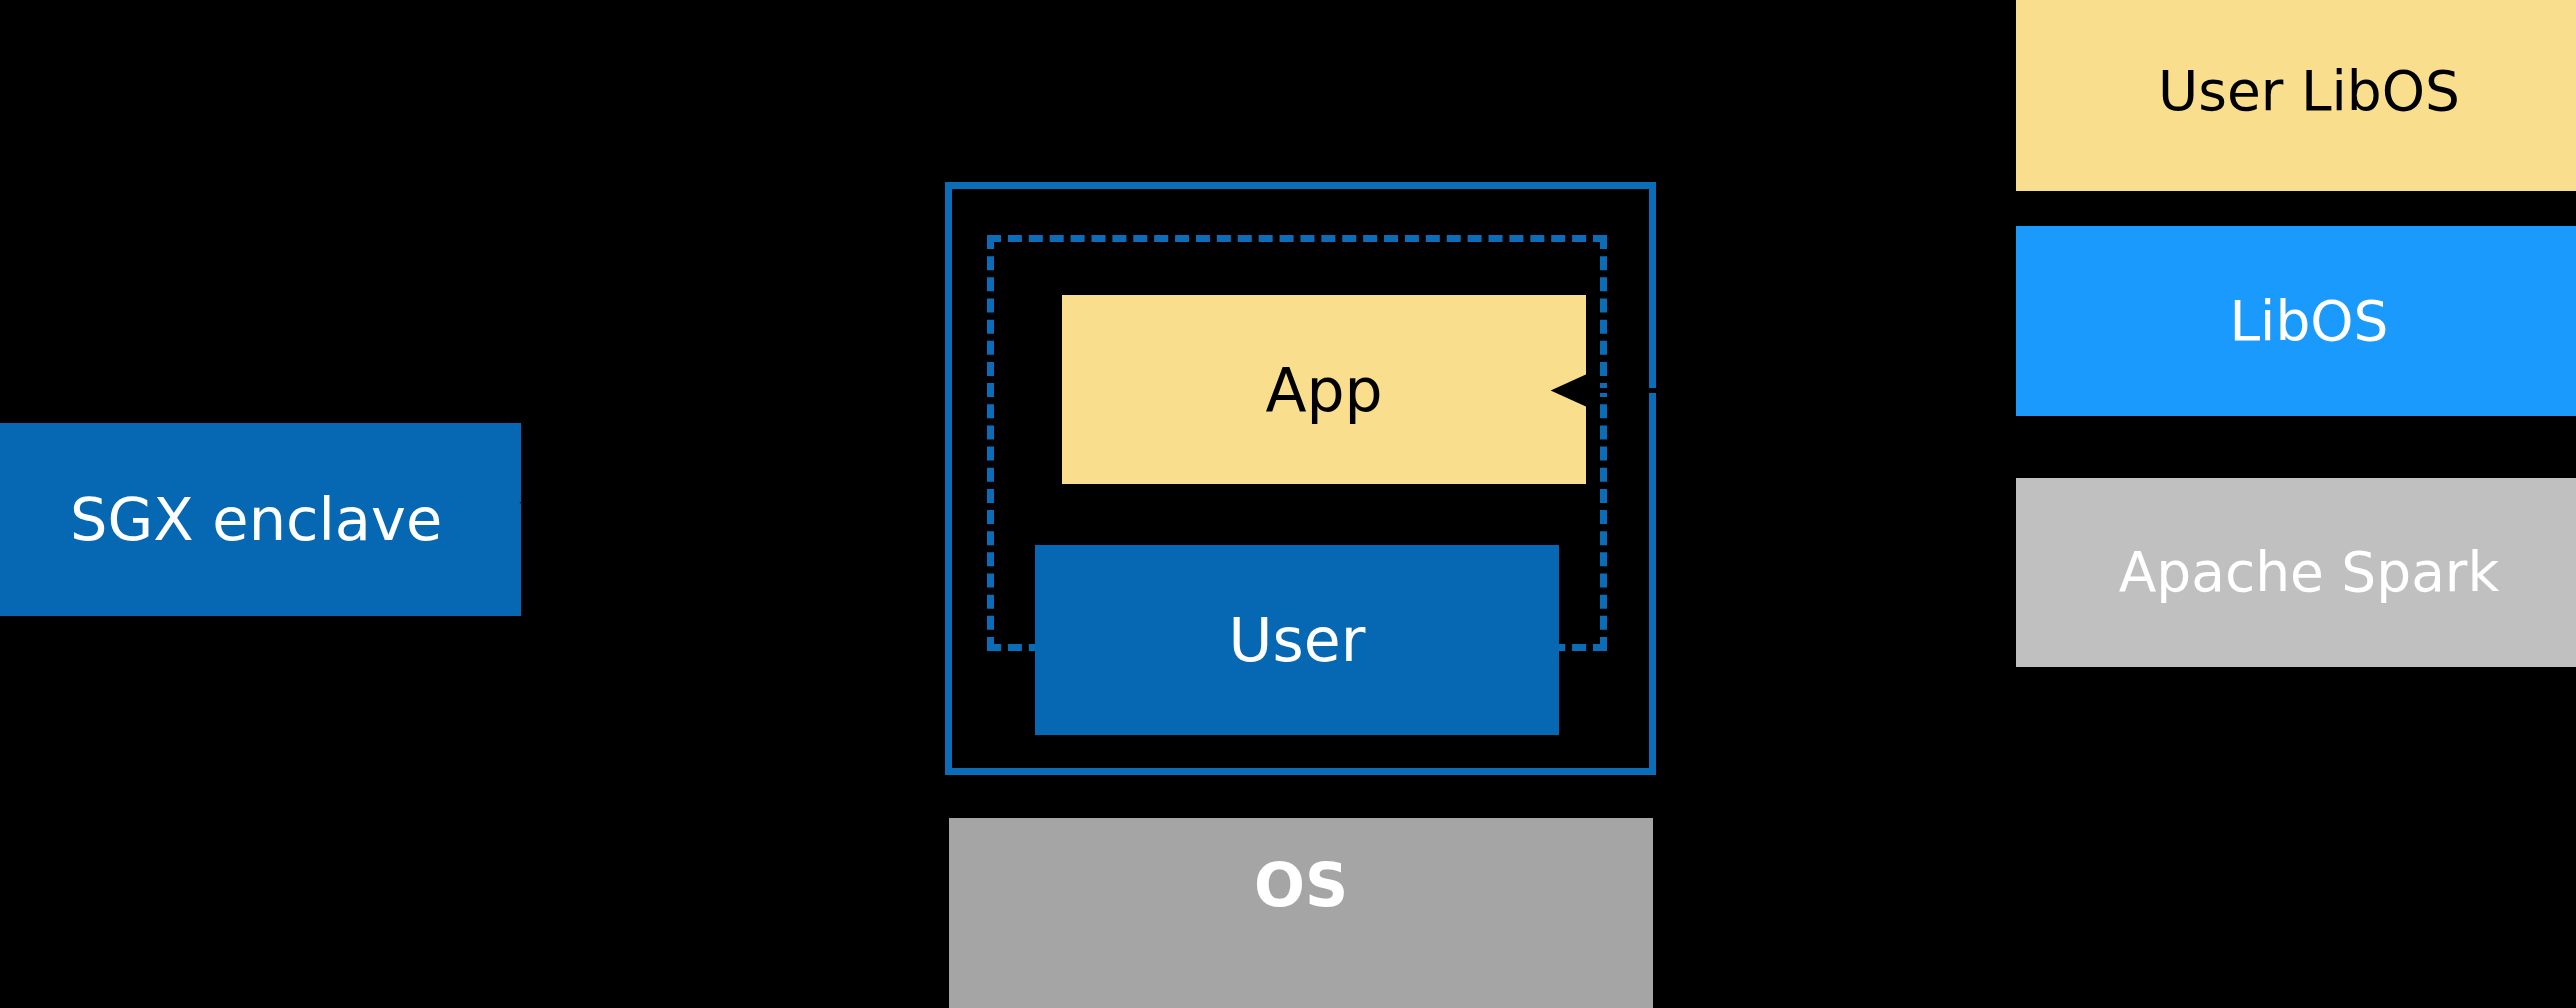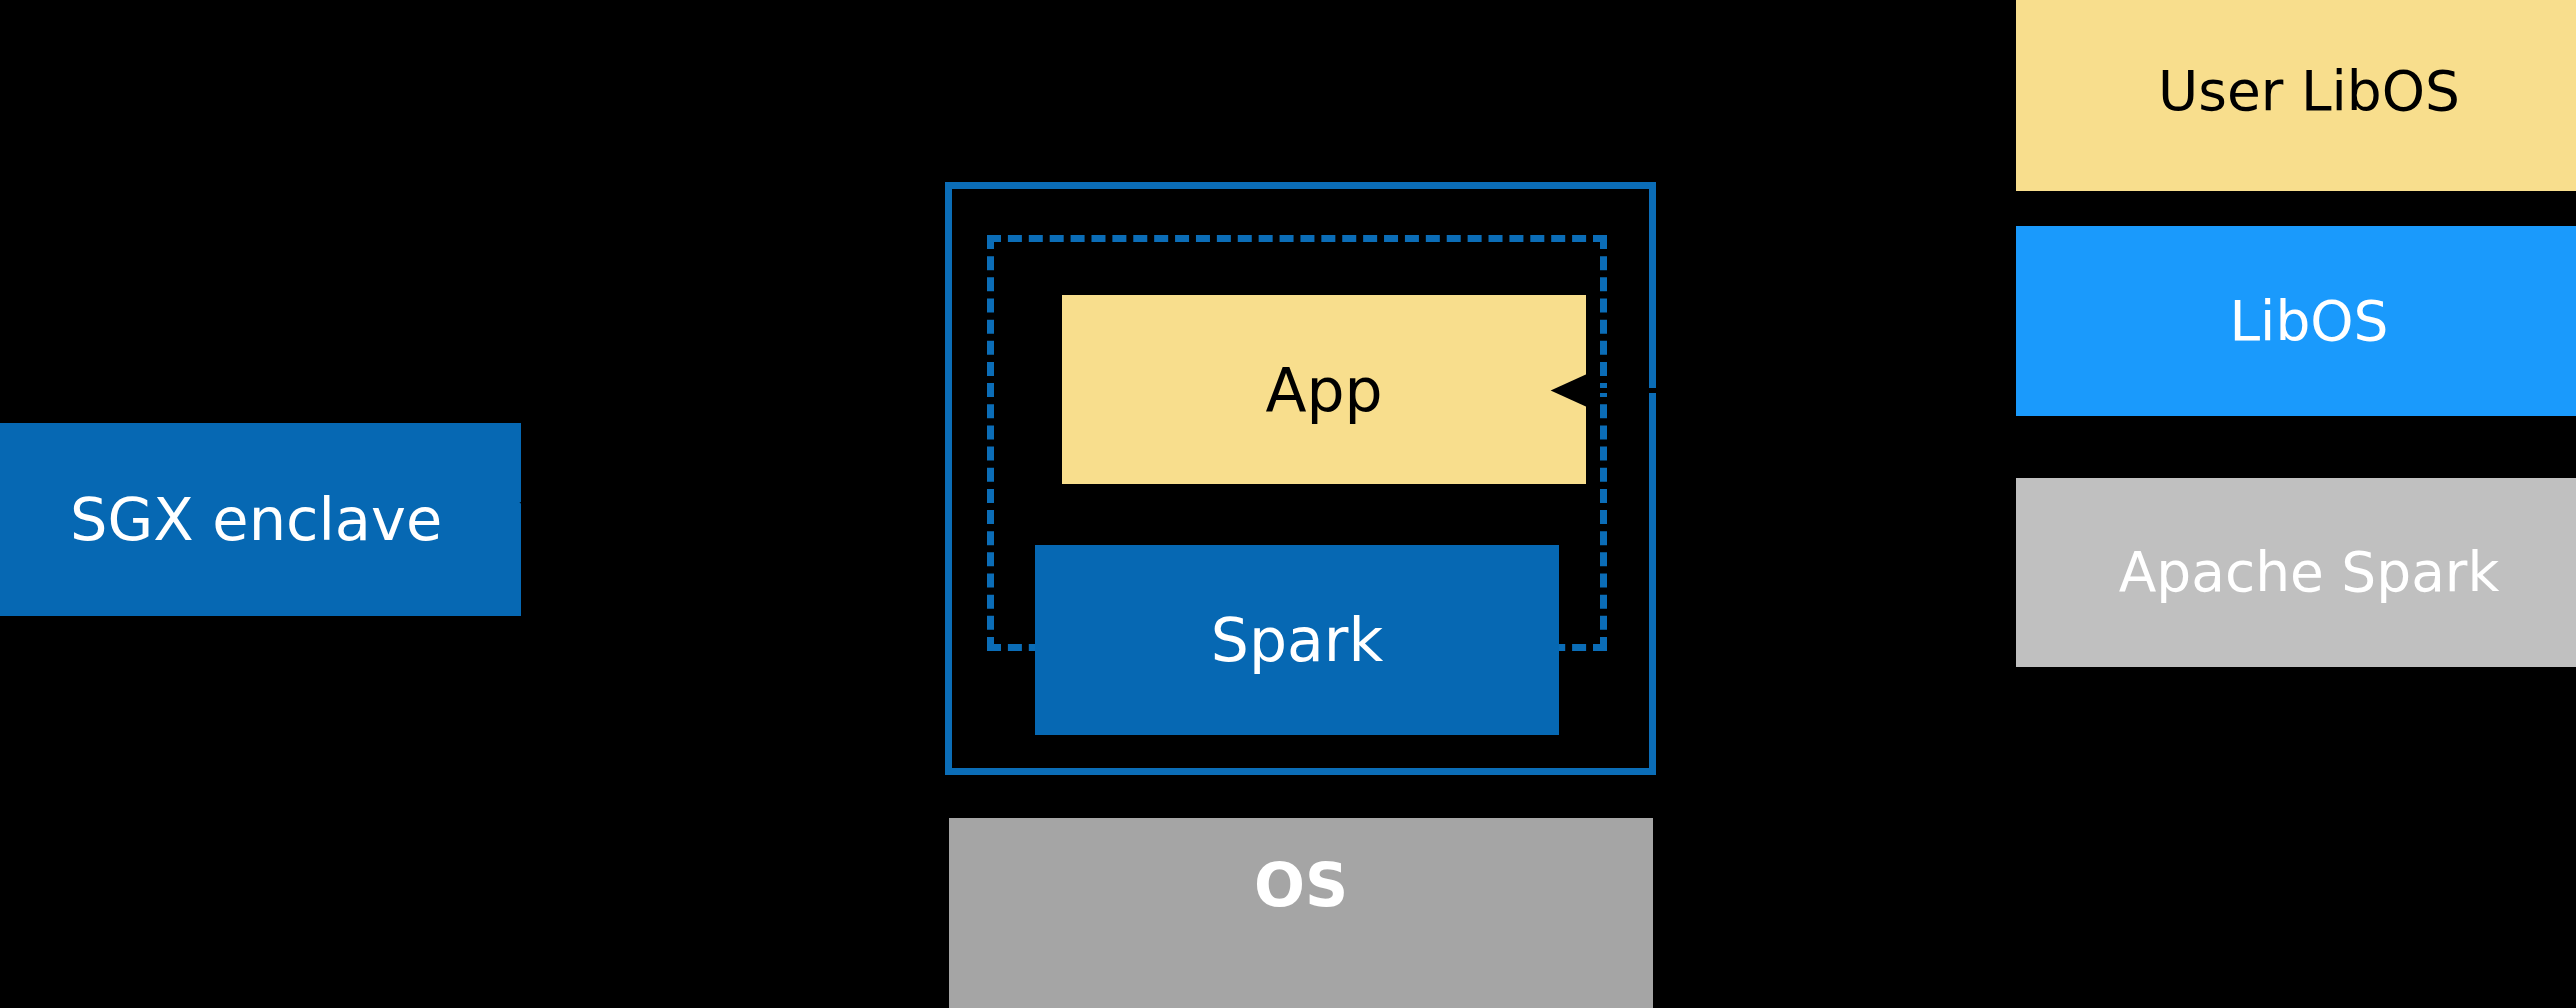--- a/index.html
+++ b/index.html
@@ -148,21 +148,21 @@
 
   <div id="enclave-solid-border"></div>
 
   <div id="enclave-dashed-border"></div>
 
   <div class="box" id="app-box">
     <span>App</span>
   </div>
 
   <div class="box" id="libos-box">
-    <span>Spark</span>
+    <span>User</span>
   </div>
 
   <div class="box" id="os-box">
     <span>OS</span>
   </div>
 
   <div class="box right-box" id="user-apps-box">
     <span>User LibOS</span>
   </div>
 

